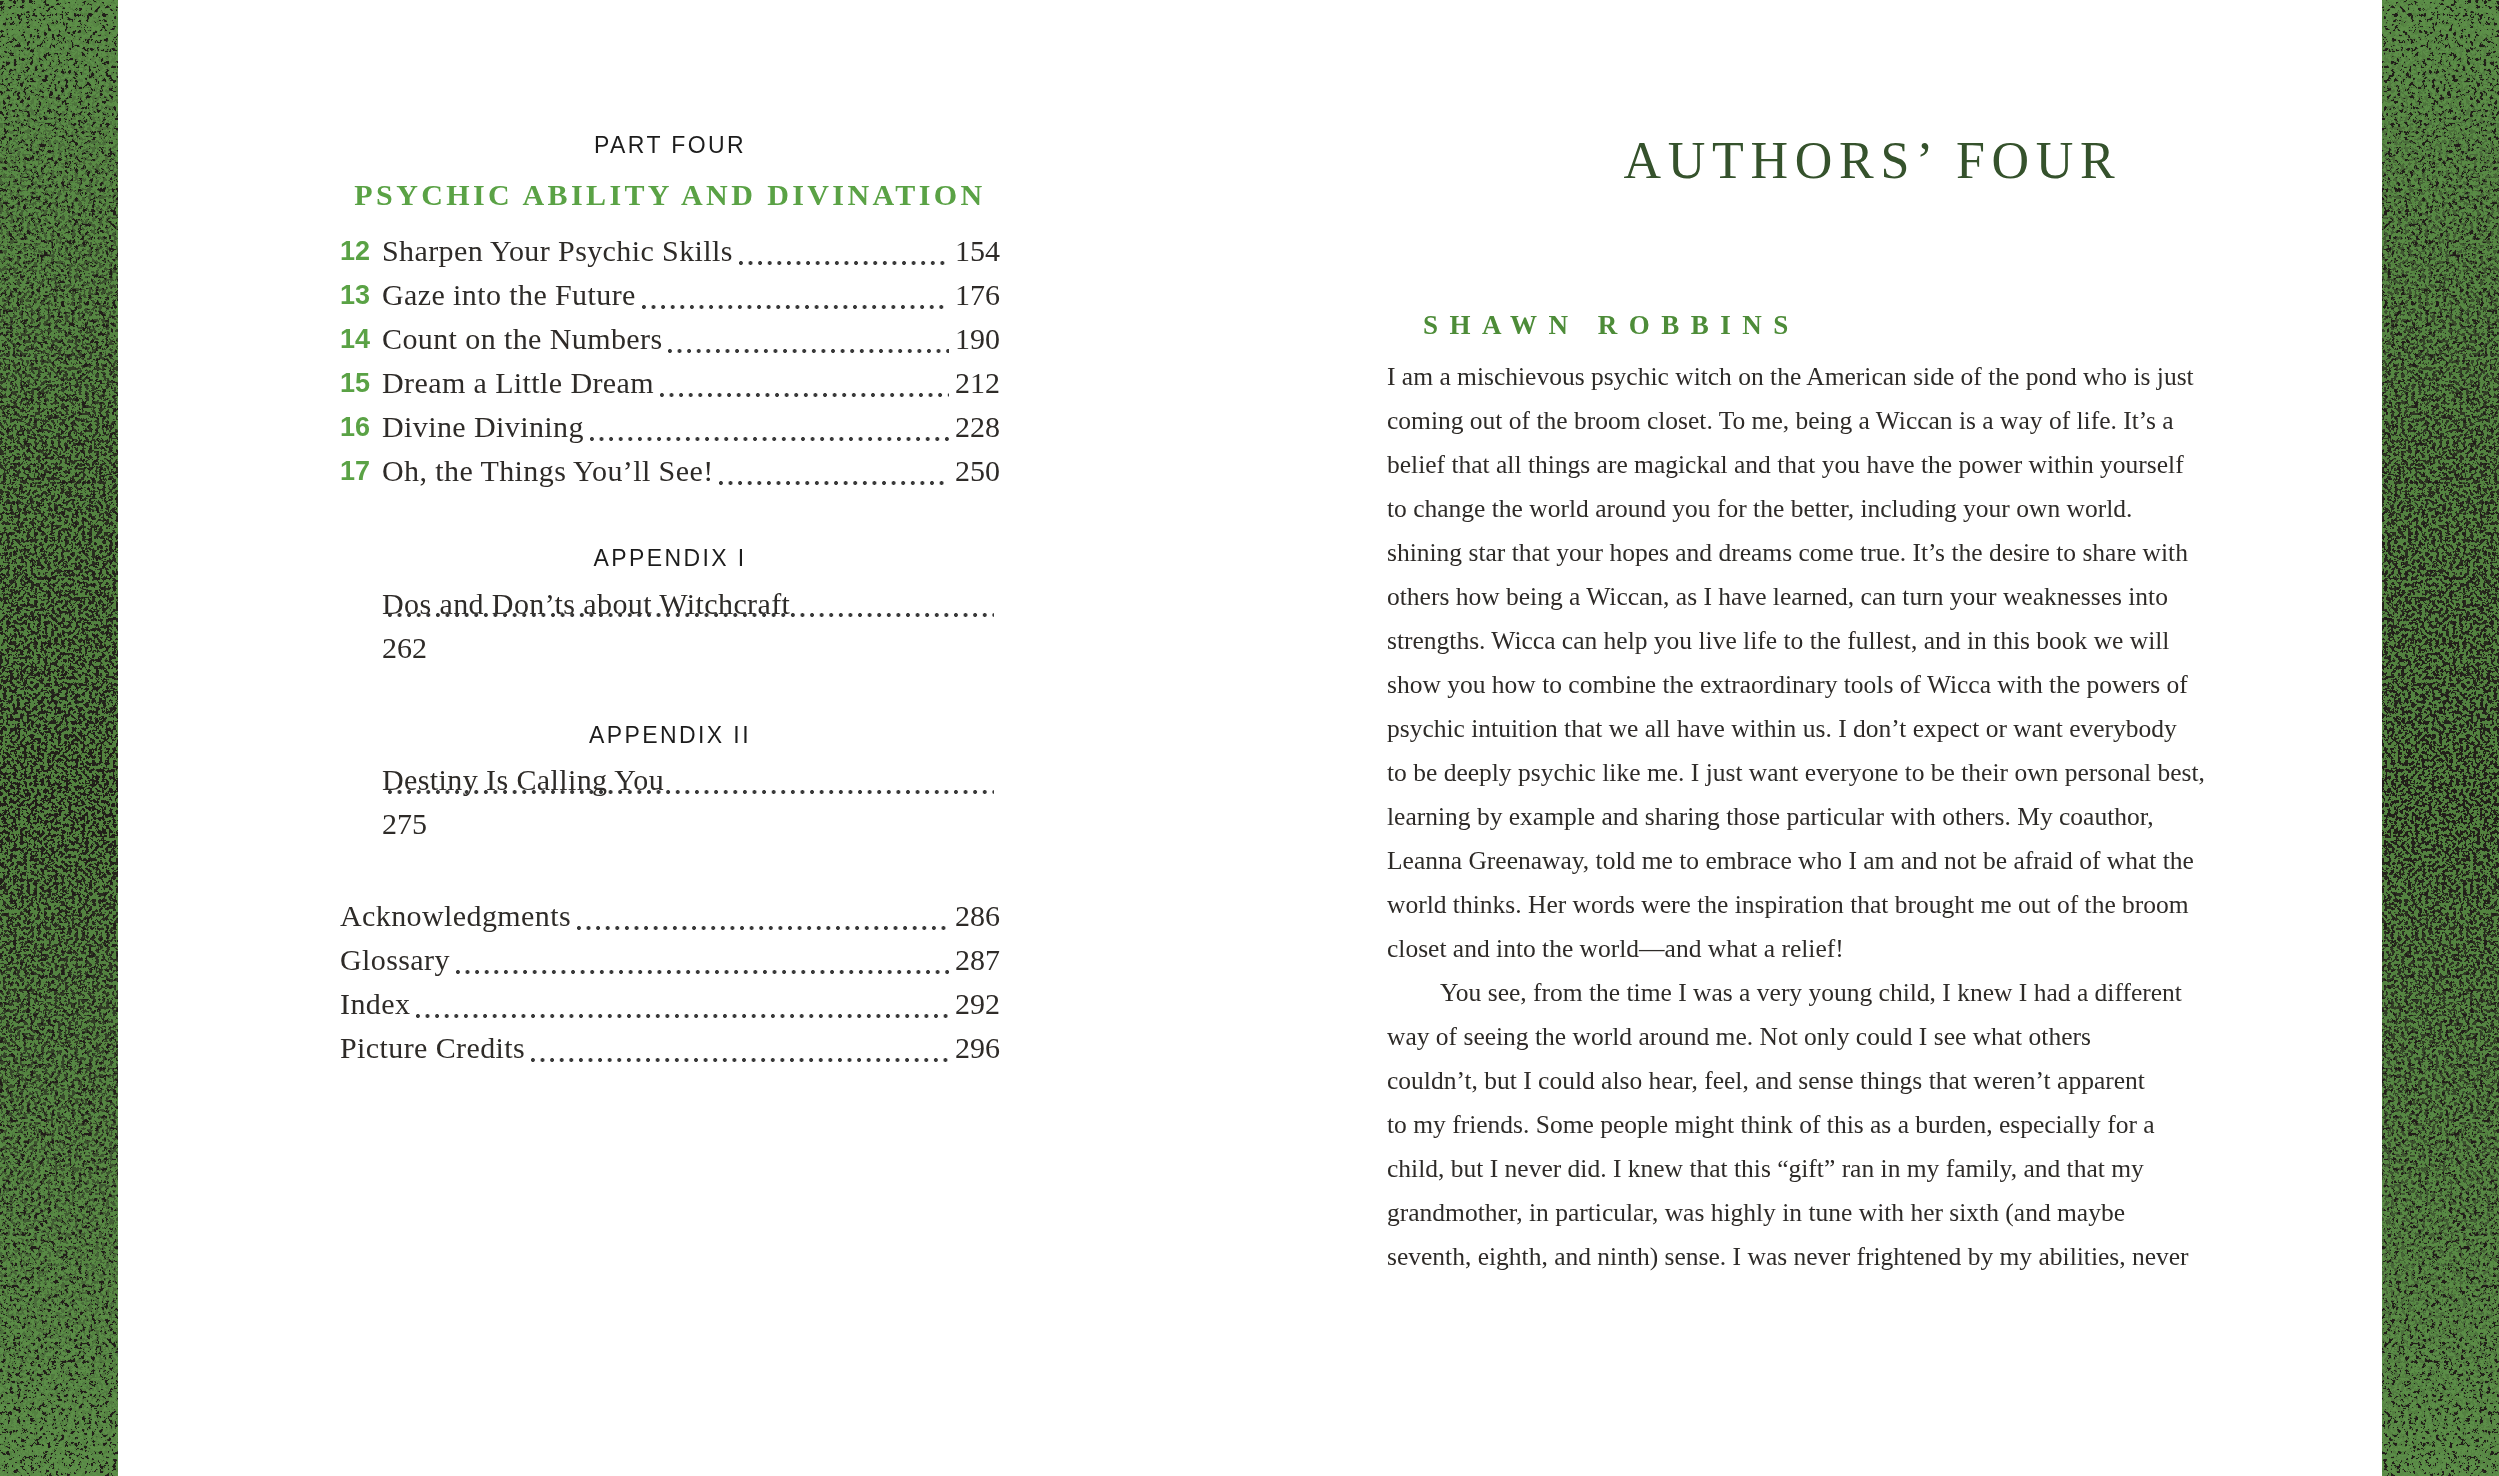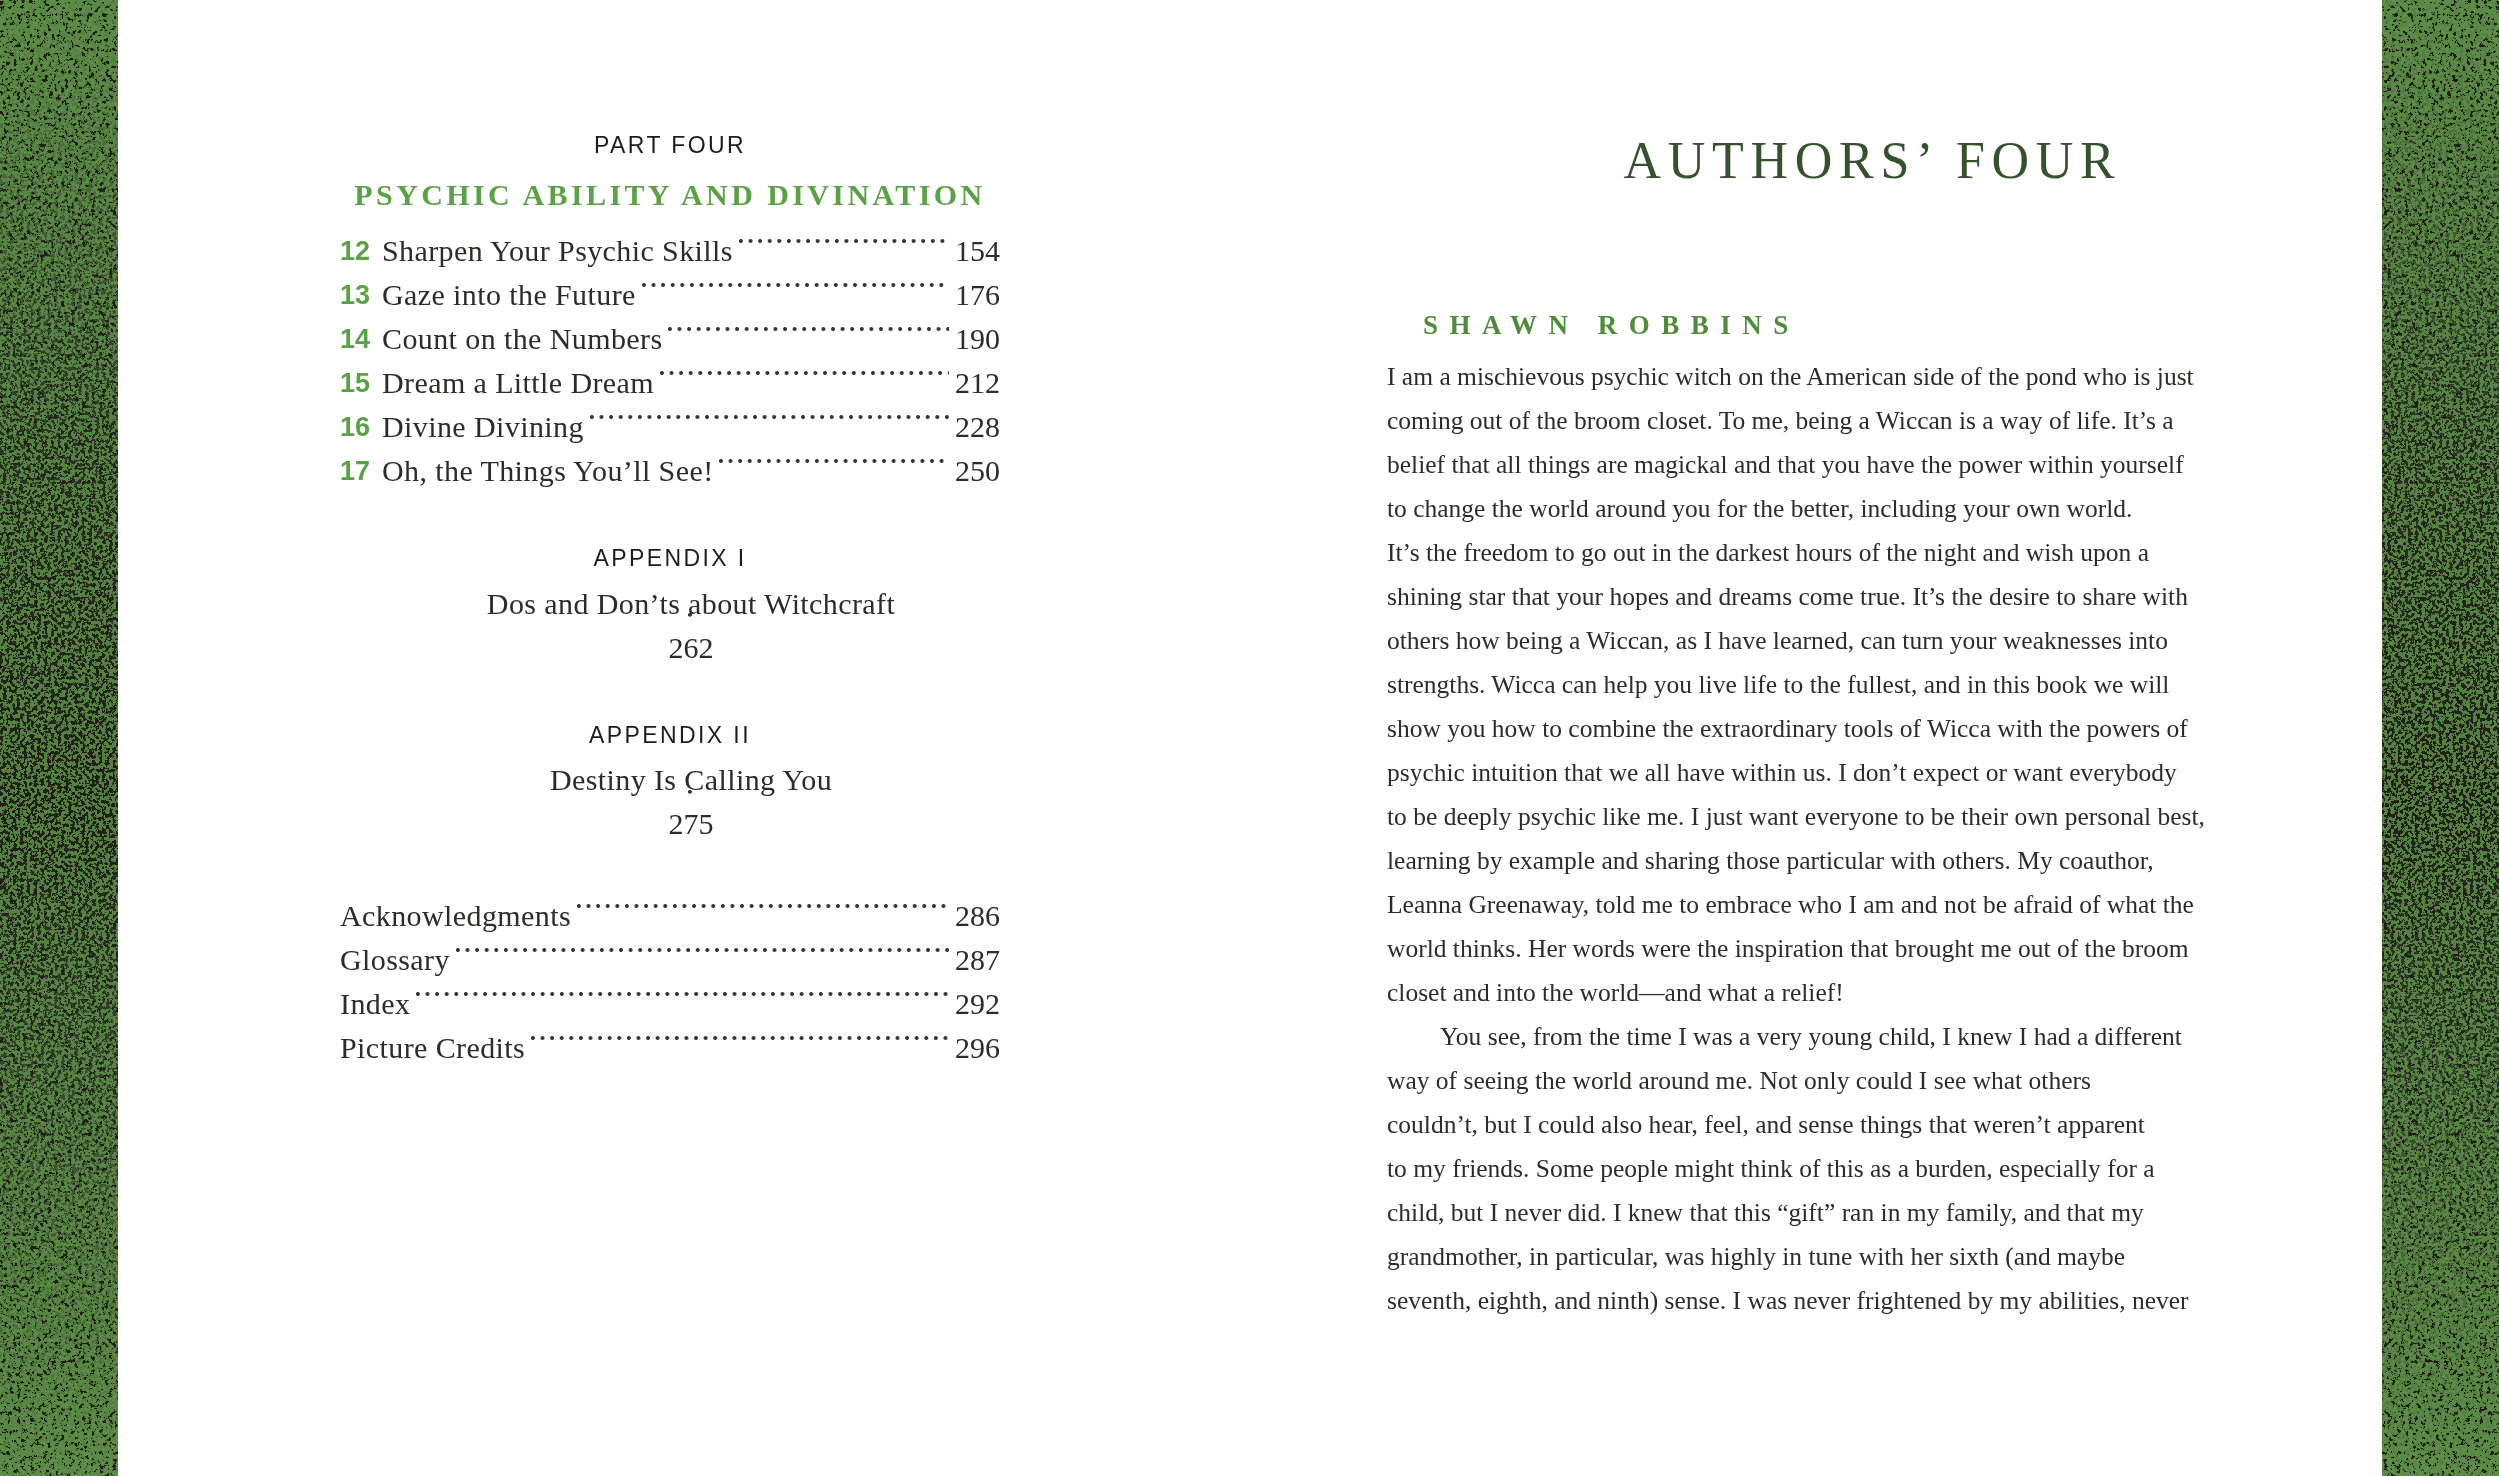--- a/index.html
+++ b/index.html
@@ -36,21 +36,21 @@
     font-size: 23px; letter-spacing: 2.4px;
     text-align: center; color: #1c1c1c;
   }
   .part-title {
     margin-top: 19px;
     font-family: "Liberation Serif", serif;
     font-size: 30px; font-weight: bold; letter-spacing: 3.4px;
     text-align: center; color: var(--accent-green);
   }
   .chapter-list { margin-top: 17.3px; }
-  .toc-row { display: flex; font-size: 30px; line-height: 44px; align-items: center; }
+  .toc-row { display: flex; font-size: 30px; line-height: 44px; }
   .toc-row.indented { padding-left: 42px; flex-direction: column; }
   .toc-num {
     flex: none; width: 42px;
     font-family: "Liberation Sans", sans-serif;
     font-weight: bold; font-size: 27px;
     color: var(--accent-green);
   }
   .toc-title { flex: none; letter-spacing: 0.4px; }
   .leader { flex: 1; position: relative; min-width: 17.3px; }
   .leader::after {
@@ -211,21 +211,20 @@
 
   <div class="right-page">
     <h1 class="note-title">AUTHORS’ FOUR</h1>
     <div class="author-heading">SHAWN ROBBINS</div>
     <div class="body-text">
         <div class="para">
           <div class="line">I am a mischievous psychic witch on the American side of the pond who is just</div>
           <div class="line">coming out of the broom closet. To me, being a Wiccan is a way of life. It’s a</div>
           <div class="line">belief that all things are magickal and that you have the power within yourself</div>
           <div class="line">to change the world around you for the better, including your own world.</div>
-          <div class="line">It’s the freedom to go out in the darkest hours of the night and wish upon a</div>
           <div class="line">shining star that your hopes and dreams come true. It’s the desire to share with</div>
           <div class="line">others how being a Wiccan, as I have learned, can turn your weaknesses into</div>
           <div class="line">strengths. Wicca can help you live life to the fullest, and in this book we will</div>
           <div class="line">show you how to combine the extraordinary tools of Wicca with the powers of</div>
           <div class="line">psychic intuition that we all have within us. I don’t expect or want everybody</div>
           <div class="line">to be deeply psychic like me. I just want everyone to be their own personal best,</div>
           <div class="line">learning by example and sharing those particular with others. My coauthor,</div>
           <div class="line">Leanna Greenaway, told me to embrace who I am and not be afraid of what the</div>
           <div class="line">world thinks. Her words were the inspiration that brought me out of the broom</div>
           <div class="line">closet and into the world—and what a relief!</div>

